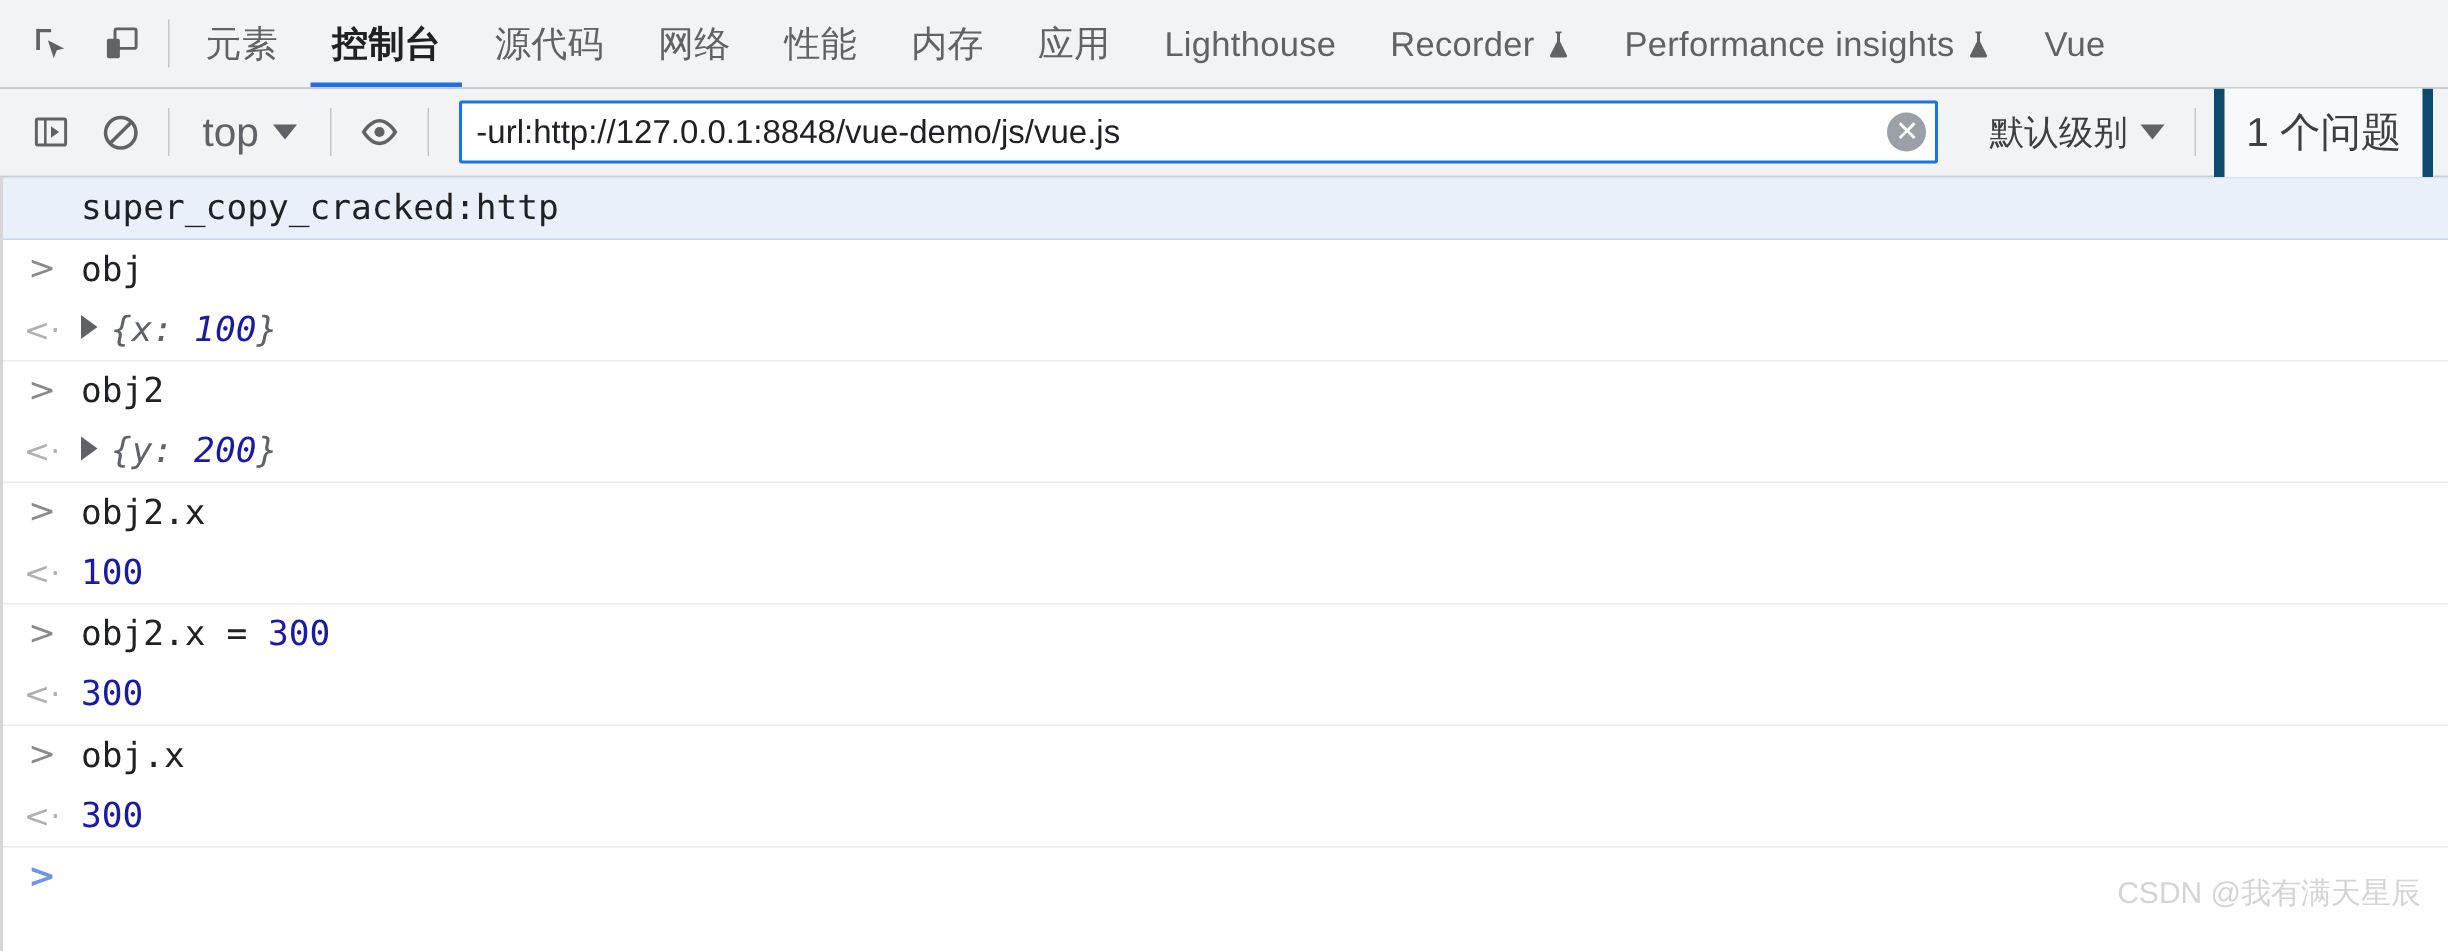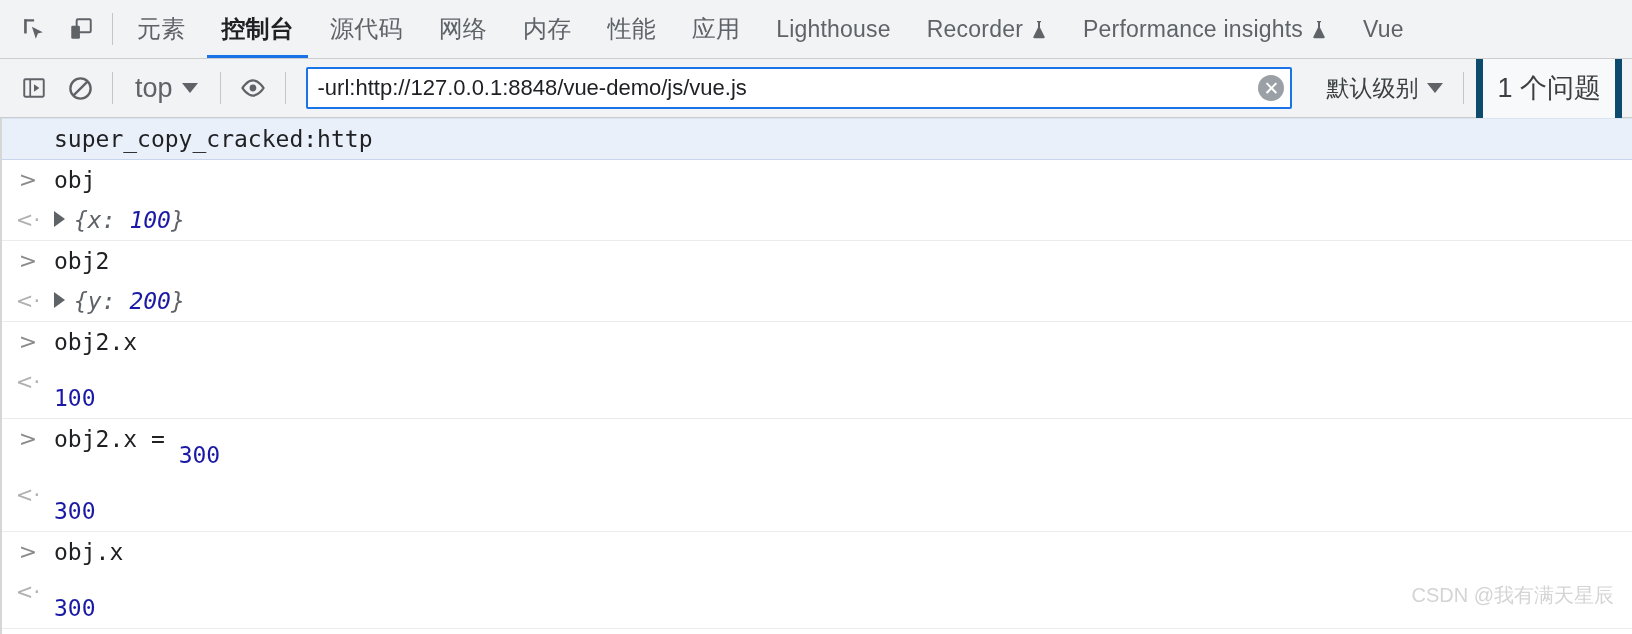--- a/index.html
+++ b/index.html
@@ -228,21 +228,21 @@
   }
   .gutter.in { color: #8a8a8a; }
   .gutter.out { color: #b0b0b0; font-size: 21px; }
   .gutter.prompt { color: #6f95e8; font-weight: bold; }
   .ctext { color: #202124; white-space: pre; }
   .msgtext {
     color: #202124;
     padding-left: 52px;
     white-space: pre;
   }
-  .num { color: #1a1aa6; margin-top: 16px; }
+  .num { color: #1a1aa6; }
   .obj-preview {
     font-style: italic;
     color: #5f6368;
     white-space: pre;
   }
   .obj-preview .num { color: #1a1aa6; font-style: italic; }
   .arrow {
     display: inline-block;
     width: 0;
     height: 0;
@@ -292,24 +292,24 @@
         <div class="tab active cn">
           <span>控制台</span>
         </div>
         <div class="tab cn">
           <span>源代码</span>
         </div>
         <div class="tab cn">
           <span>网络</span>
         </div>
         <div class="tab cn">
+          <span>性能</span>
+        </div>
+        <div class="tab cn">
           <span>内存</span>
-        </div>
-        <div class="tab cn">
-          <span>性能</span>
         </div>
         <div class="tab cn">
           <span>应用</span>
         </div>
         <div class="tab">
           <span>Lighthouse</span>
         </div>
         <div class="tab">
           <span>Recorder</span>
           <span class="flask"><svg width="16" height="20" viewBox="0 0 16 20">

